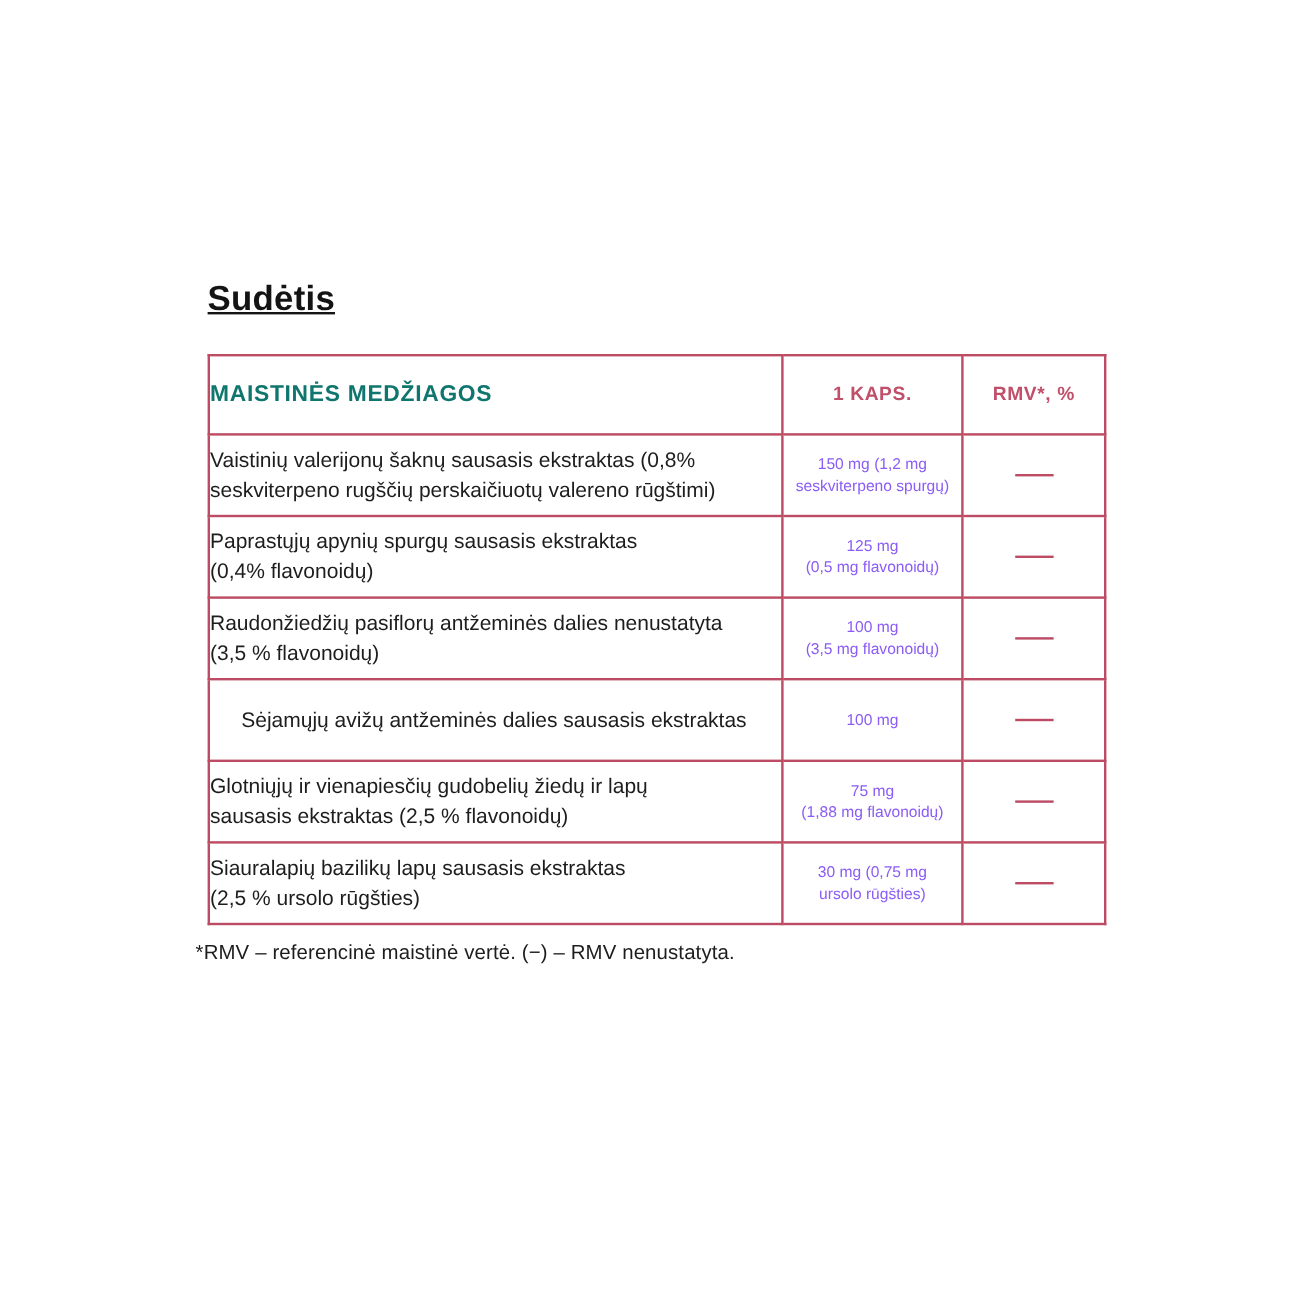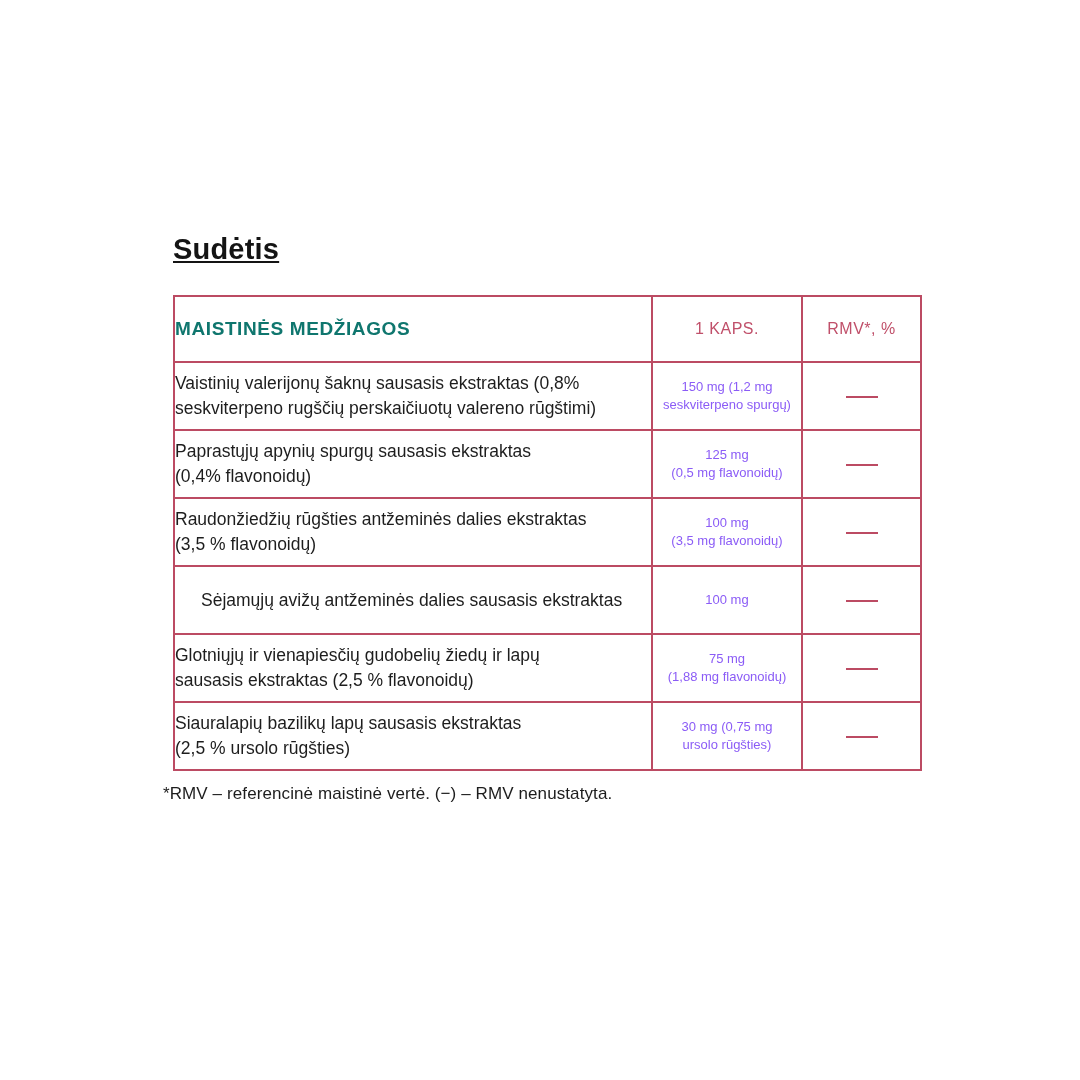--- a/index.html
+++ b/index.html
@@ -65,21 +65,21 @@
     padding: 0 0 0 20px;
     font-size: 19px;
     font-weight: 700;
     letter-spacing: 0.6px;
     color: #0f766e;
   }
   .head-amount,
   .head-rmv {
     text-align: center;
     font-size: 16px;
-    font-weight: 400;
+    font-weight: 700;
     letter-spacing: 0.5px;
     color: #c0506a;
   }
 
   
   .body-row td {
     height: 66px;
   }
   .cell-name {
     text-align: left;
@@ -170,21 +170,21 @@
           <br>
           <span>(0,5 mg flavonoidų)</span>
         </td>
         <td class="cell-rmv">
           <span class="dash"></span>
         </td>
       </tr>
 
       <tr class="body-row">
         <td class="cell-name">
-          <span>Raudonžiedžių rūgšties antžeminės dalies ekstraktas</span>
+          <span>Raudonžiedžių pasiflorų antžeminės dalies nenustatyta</span>
           <br>
           <span>(3,5 % flavonoidų)</span>
         </td>
         <td class="cell-amount">
           <span>100 mg</span>
           <br>
           <span>(3,5 mg flavonoidų)</span>
         </td>
         <td class="cell-rmv">
           <span class="dash"></span>

